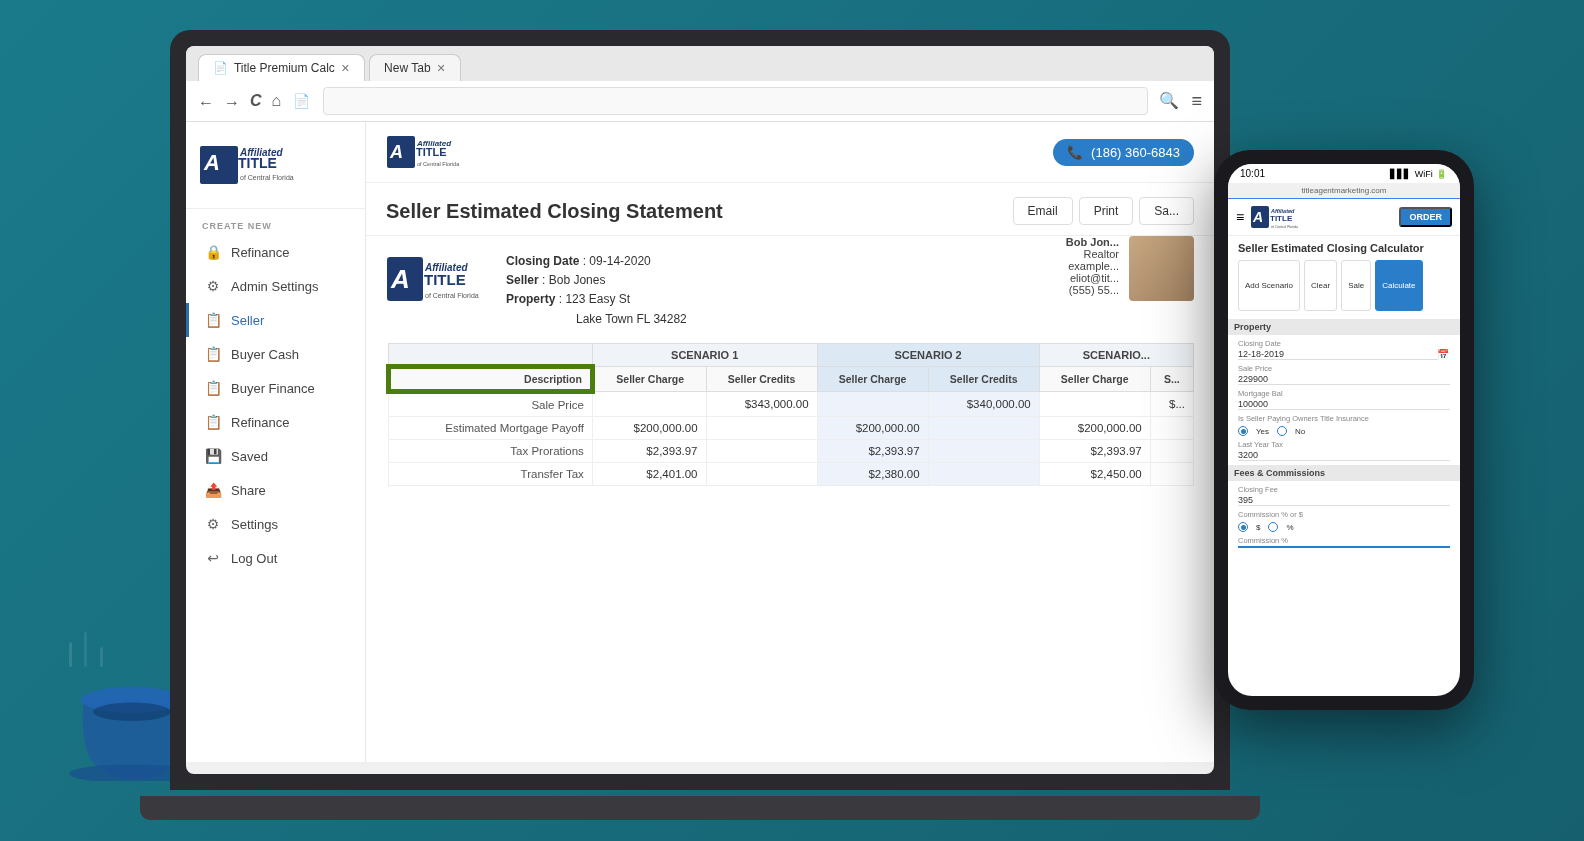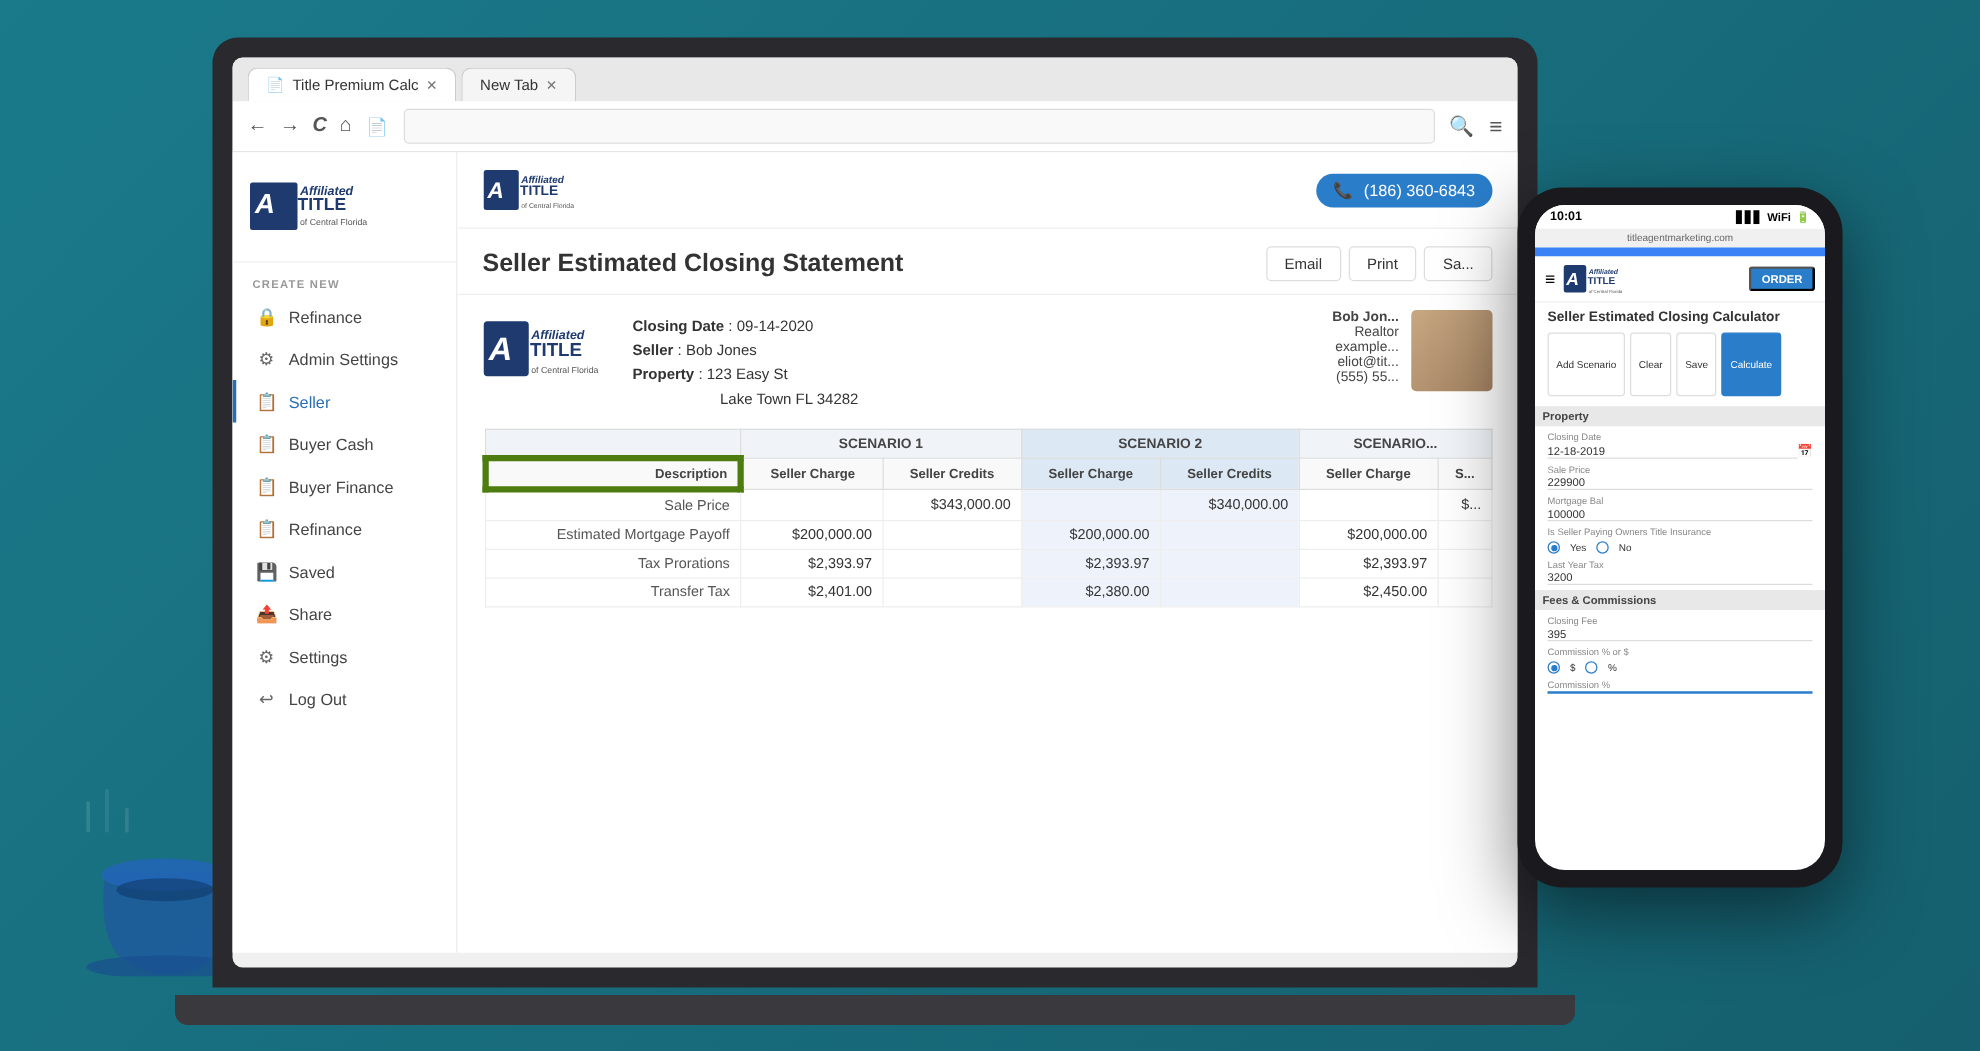--- a/index.html
+++ b/index.html
@@ -363,30 +363,30 @@
       overflow: hidden;
     }
 
     .phone-status-bar {
       background: #fff;
       padding: 4px 12px;
       display: flex;
       justify-content: space-between;
       align-items: center;
       font-size: 10px;
-      font-weight: 700;
+      font-weight: 400;
     }
 
     .phone-browser-bar {
       background: #f0f0f0;
       padding: 3px 8px;
       font-size: 8px;
       color: #666;
       text-align: center;
-      border-bottom: 7px solid #3b82f6;
+      border-bottom: 1px solid #3b82f6;
     }
 
     .phone-app-header {
       display: flex;
       align-items: center;
       justify-content: space-between;
       padding: 5px 8px;
       border-bottom: 1px solid #eee;
     }
 
@@ -673,21 +673,21 @@
                   <span>Bob Jones</span>
                 </div>
                 <div>
                   <strong>Property</strong>
                   <span> : </span>
                   <span>123 Easy St</span>
                 </div>
                 <div style="padding-left: 70px;">Lake Town FL 34282</div>
               </div>
 
-              <div style="position:absolute;right:20px;top:12px;text-align:right">
+              <div style="position:absolute;right:20px;top:0;text-align:right">
                 <div style="display:flex;gap:10px;justify-content:flex-end;align-items:flex-start">
                   <div style="font-size:11px;color:#444;text-align:right">
                     <div style="font-weight:600">Bob Jon...</div>
                     <div>Realtor</div>
                     <div>example...</div>
                     <div>eliot@tit...</div>
                     <div>(555) 55...</div>
                   </div>
                   <div style="width:65px;height:65px;background:linear-gradient(135deg,#c8a882,#a08060);border-radius:4px;flex-shrink:0"></div>
                 </div>
@@ -788,21 +788,21 @@
       </div>
       <button class="phone-order-btn">ORDER</button>
     </div>
 
     <div class="phone-content">
       <div class="phone-page-title">Seller Estimated Closing Calculator</div>
 
       <div class="phone-action-row">
         <button class="phone-btn">Add Scenario</button>
         <button class="phone-btn">Clear</button>
-        <button class="phone-btn">Save</button>
+        <button class="phone-btn">Sale</button>
         <button class="phone-btn blue">Calculate</button>
       </div>
 
       <div class="phone-section-header">Property</div>
 
       <div class="phone-field">
         <div class="phone-field-label">Closing Date</div>
         <div style="display:flex;justify-content:space-between;align-items:center">
           <div class="phone-field-value" style="flex:1">12-18-2019</div>
           <span style="font-size:10px;cursor:pointer">📅</span>

